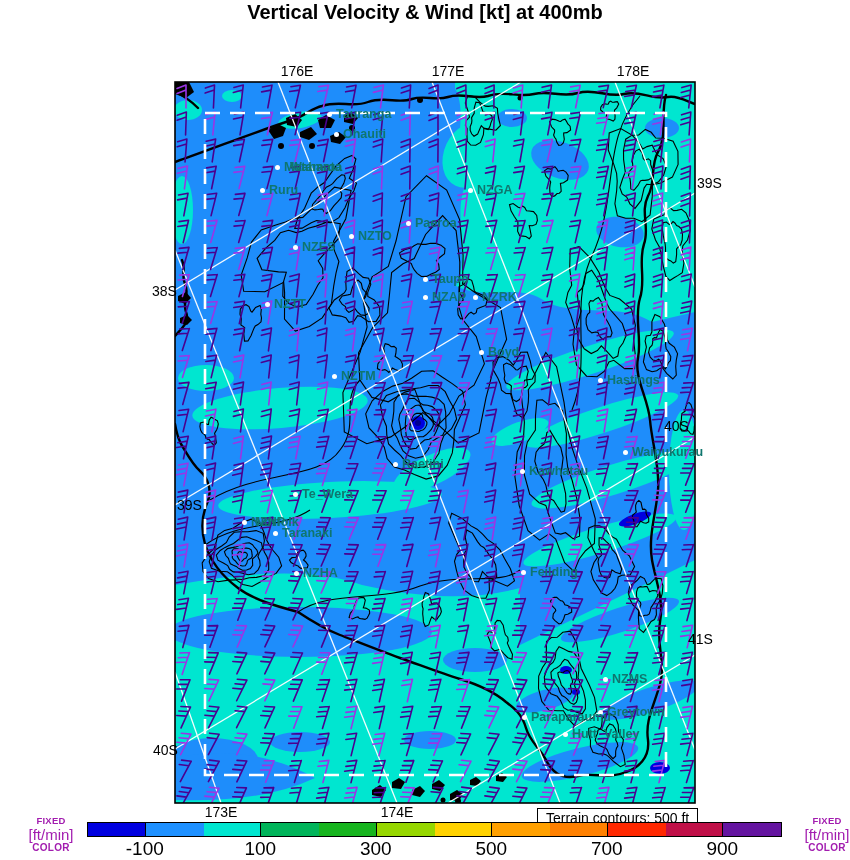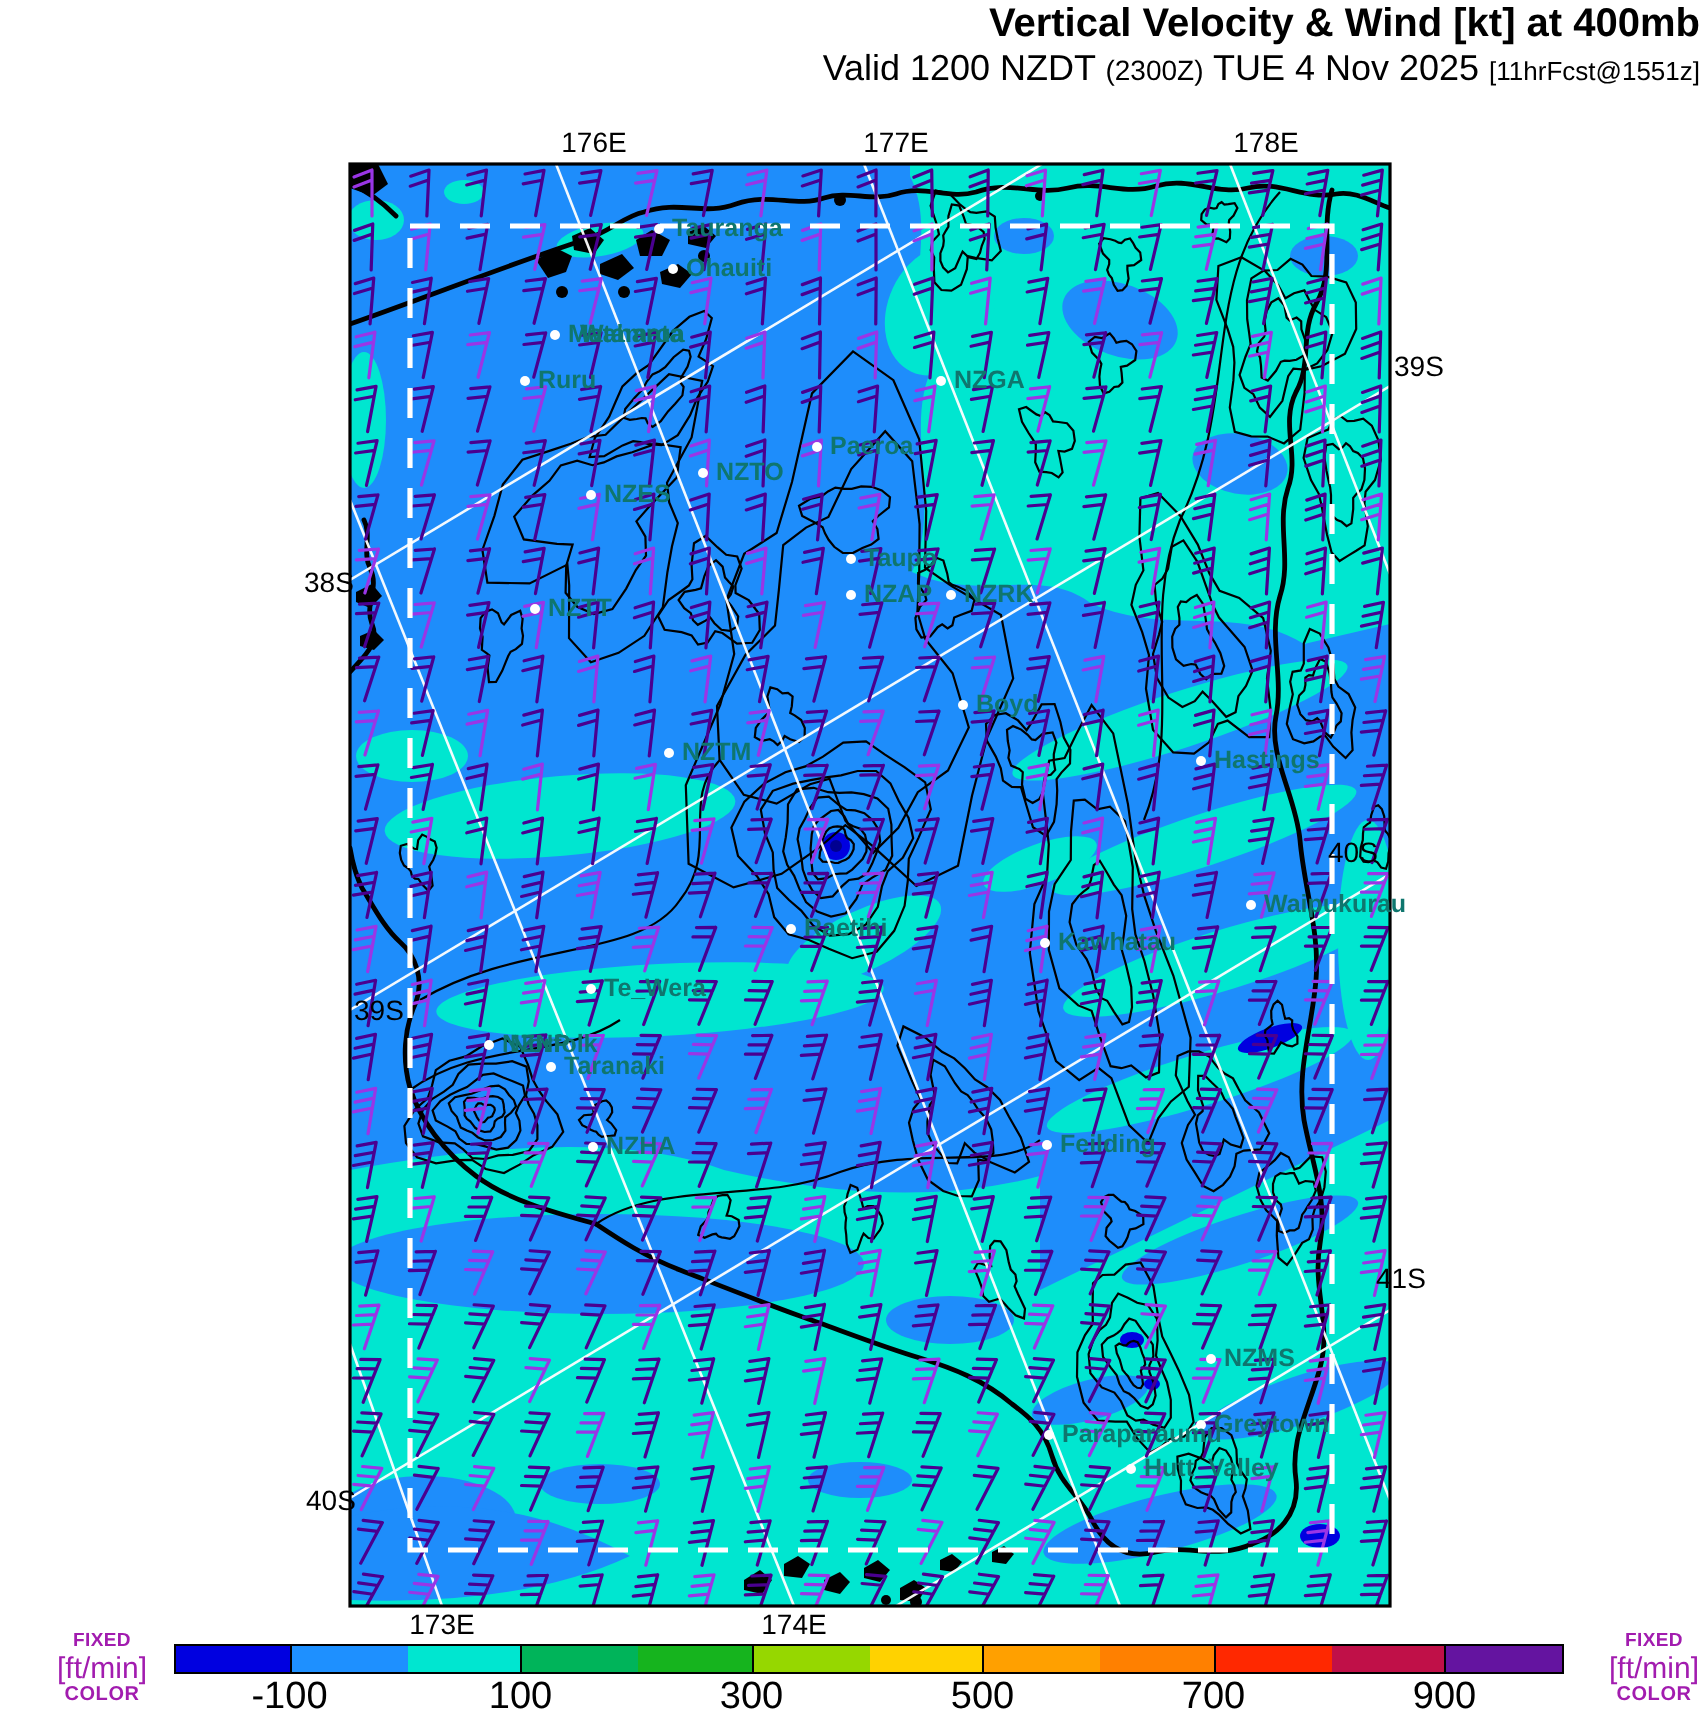--- a/index.html
+++ b/index.html
@@ -1,19 +1,19 @@
 <!DOCTYPE html>
 <html><head>
 <meta charset="utf-8">
 <style>
   html,body{margin:0;padding:0;background:#fff;}
   .page{position:relative;width:850px;height:860px;background:#fff;
         font-family:"Liberation Sans",sans-serif;overflow:hidden;}
   
-  .titles{position:absolute;left:0;top:0;width:850px;text-align:right;color:#000;}
+  .titles{position:absolute;left:0;top:0;width:850px;text-align:center;color:#000;}
   .t1{font-size:20px;font-weight:bold;line-height:24px;}
   .t2{font-size:18px;line-height:20px;}
   .t2 .small{font-size:14px;}
   .t2 .tiny{font-size:13px;}
   .t3{font-size:13.5px;line-height:15px;}
   
   #mapsvg{position:absolute;left:0;top:0;}
   .st{position:absolute;color:#0f766e;font-size:12.5px;font-weight:bold;white-space:nowrap;
       transform:translate(0,-50%);}
   .st .dot{display:inline-block;width:5px;height:5px;border-radius:50%;background:#fff;
@@ -31,26 +31,20 @@
   #terrainnote{position:absolute;border:1px solid #000;background:#fff;color:#000;
       font-size:14px;padding:1px 8px;white-space:nowrap;}
 </style>
 </head>
 <body>
 
 <div class="page">
 
   <div class="titles">
     <div class="t1">Vertical Velocity &amp; Wind [kt] at 400mb</div>
-    <div class="t2">
-      <span>Valid 1200 NZDT</span>
-      <span class="small">(2300Z)</span>
-      <span>TUE 4 Nov 2025</span>
-      <span class="tiny">[11hrFcst@1551z]</span>
-    </div>
   </div>
 
   <svg id="mapsvg" width="850" height="860">
     <defs>
       <clipPath id="mapclip">
           <rect x="175" y="82" width="520" height="721"></rect>
         </clipPath>
     </defs>
 
     <rect id="basefield" x="175" y="82" width="520" height="721" fill="#1e8dfb"></rect>
@@ -784,20 +778,21 @@
       <div class="geo" style="left: 221px; top: 804px; transform: translateX(-50%);">173E</div>
       <div class="geo" style="left: 397px; top: 804px; transform: translateX(-50%);">174E</div>
       <div class="geo" style="left: 152px; top: 283px;">38S</div>
       <div class="geo" style="left: 177px; top: 497px;">39S</div>
       <div class="geo" style="left: 153px; top: 742px;">40S</div>
       <div class="geo" style="left: 697px; top: 175px;">39S</div>
       <div class="geo" style="left: 664px; top: 418px;">40S</div>
       <div class="geo" style="left: 688px; top: 631px;">41S</div>
     </div>
 
+  <div id="terrainnote" style="left:537px;top:808px;">Terrain contours: 500 ft</div>
 
   <div class="sideblock" style="left:14px;top:816px;width:74px;">
     <div class="f1">FIXED</div>
     <div class="f2">[ft/min]</div>
     <div class="f3">COLOR</div>
   </div>
 
   <div id="colorbar" style="left:87px;top:822px;width:693px;height:13px;">
       <div class="seg" style="background: rgb(0, 0, 224); width: 57.75px;"></div>
       <div class="seg" style="background: rgb(30, 144, 255); width: 57.75px;"></div>

